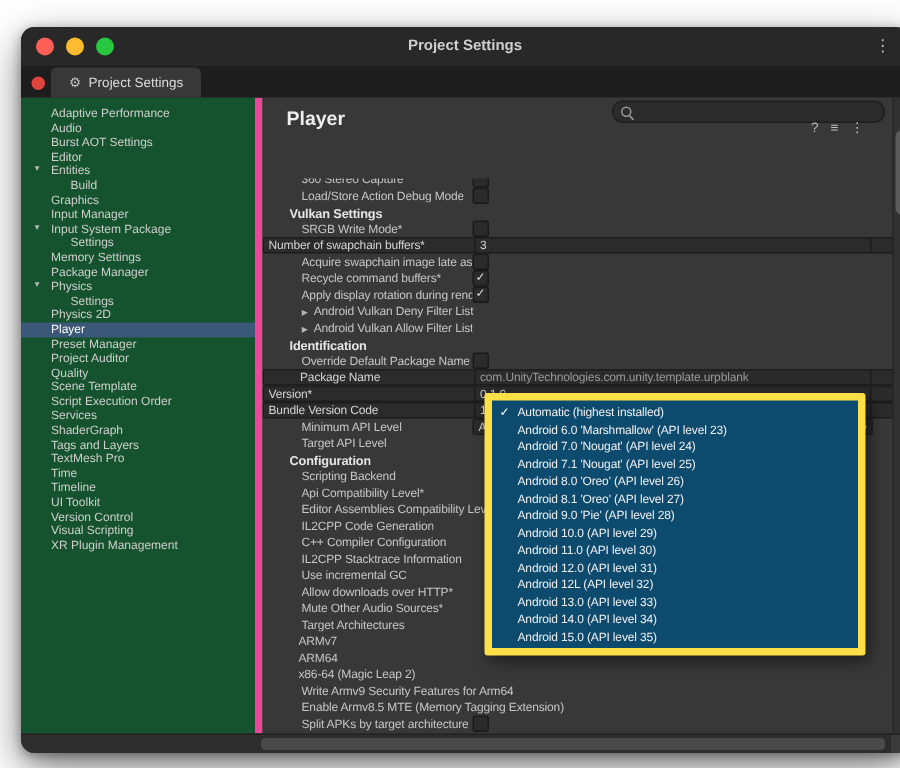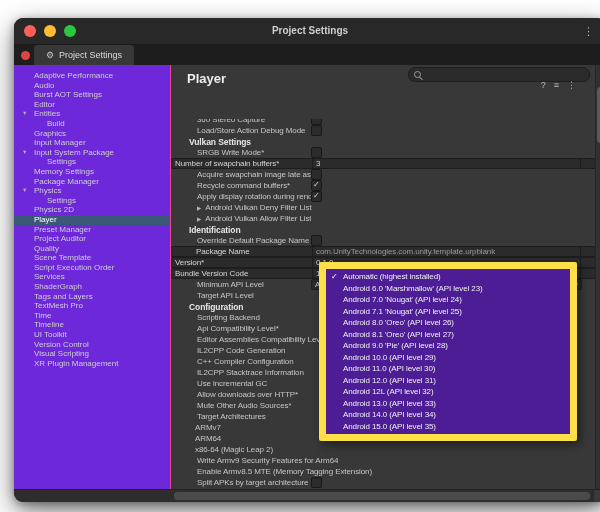--- a/index.html
+++ b/index.html
@@ -19,21 +19,21 @@
   .wmore{position:absolute;right:12px;top:0;line-height:26px;color:#b8b8b8;font-size:11px;cursor:default;}
   
   .tabbar{height:20px;flex:0 0 20px;background:#1d1d1d;position:relative;display:flex;align-items:flex-end;}
   .reddot{position:absolute;left:7px;top:6px;width:9px;height:9px;border-radius:50%;background:#e0443e;}
   .tab{margin-left:20px;height:20px;background:#383838;display:flex;align-items:center;
        padding:0 12px;border-radius:4px 4px 0 0;}
   .gear{color:#c0c0c0;font-size:9px;margin-right:5px;}
   .tlabel{color:#dcdcdc;font-size:9px;}
   
   .content{flex:1 1 auto;display:flex;overflow:hidden;}
-  .sidebar{width:156px;flex:0 0 156px;background:#6d28d9;border-right:1px solid #ec4899;
+  .sidebar{width:156px;flex:0 0 156px;background:#14532d;border-right:5px solid #ec4899;
            padding-top:6px;overflow:hidden;}
   .side-item{height:9.6px;line-height:9.6px;font-size:8px;color:#cfcfcf;padding-left:20px;
              position:relative;white-space:nowrap;cursor:default;}
   .side-item.child{padding-left:33px;}
   .side-item.sel{background:#3b5878;color:#ffffff;}
   .side-item.fold::before{content:"▼";position:absolute;left:8px;top:0;font-size:5.5px;color:#b5b5b5;}
   
   .main{flex:1 1 auto;position:relative;background:#383838;overflow:hidden;}
   .search{position:absolute;top:2px;right:16px;width:180px;height:13px;background:#2b2b2b;
           border:1px solid #1e1e1e;border-radius:7px;}
@@ -59,21 +59,21 @@
   .row.checked .cb::before{content:"✓";position:absolute;left:1px;top:-1px;font-size:8px;color:#dadada;}
   .field{flex:1;height:9px;background:#2b2b2b;border:1px solid #1d1d1d;border-radius:2px;
          display:flex;align-items:center;padding:0 3px;color:#d4d4d4;overflow:hidden;}
   .fval{white-space:nowrap;overflow:hidden;}
   .row.dim .fval{color:#9a9a9a;}
   .drop{flex:1;height:9px;background:#2b2b2b;border:1px solid #1d1d1d;border-radius:2px;
         display:flex;align-items:center;padding:0 3px;color:#d4d4d4;overflow:hidden;}
   .dval{flex:1;white-space:nowrap;overflow:hidden;}
   .darr::before{content:"▾";color:#bdbdbd;font-size:7px;}
   
-  .popup{position:absolute;left:148px;top:197px;width:244px;background:#4c1d95;border:7px solid #fde047;
+  .popup{position:absolute;left:148px;top:197px;width:244px;background:#0c4a6e;border:5px solid #fde047;
          border-radius:2px;box-shadow:3px 4px 10px rgba(0,0,0,.45);z-index:5;padding:2px 0;}
   .pitem{height:11.5px;line-height:11.5px;padding-left:17px;position:relative;color:#f0f0f0;
          font-size:8px;white-space:nowrap;overflow:hidden;letter-spacing:-0.1px;}
   .pitem.checked::before{content:"✓";position:absolute;left:5px;top:0;font-size:8px;color:#ffffff;}
   
   .vscroll{position:absolute;top:0;right:0;bottom:0;width:10px;background:#313131;border-left:1px solid #262626;}
   .vthumb{position:absolute;top:22px;left:1px;right:1px;height:56px;background:#5a5a5a;border-radius:4px;}
   .bottombar{height:12px;flex:0 0 12px;background:#2d2d2d;border-top:1px solid #232323;position:relative;}
   .hthumb{position:absolute;left:160px;right:16px;top:2px;bottom:2px;background:#4a4a4a;border-radius:3px;}
   .corner{position:absolute;right:0;top:0;bottom:0;width:12px;background:#3a3a3a;border-left:1px solid #2a2a2a;}

